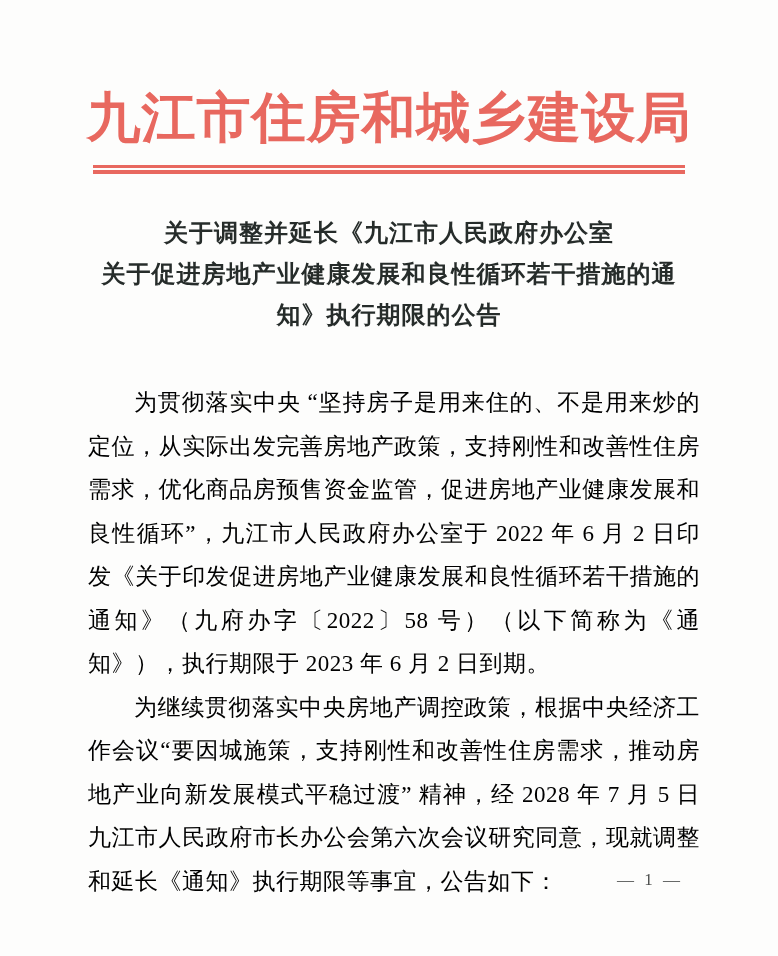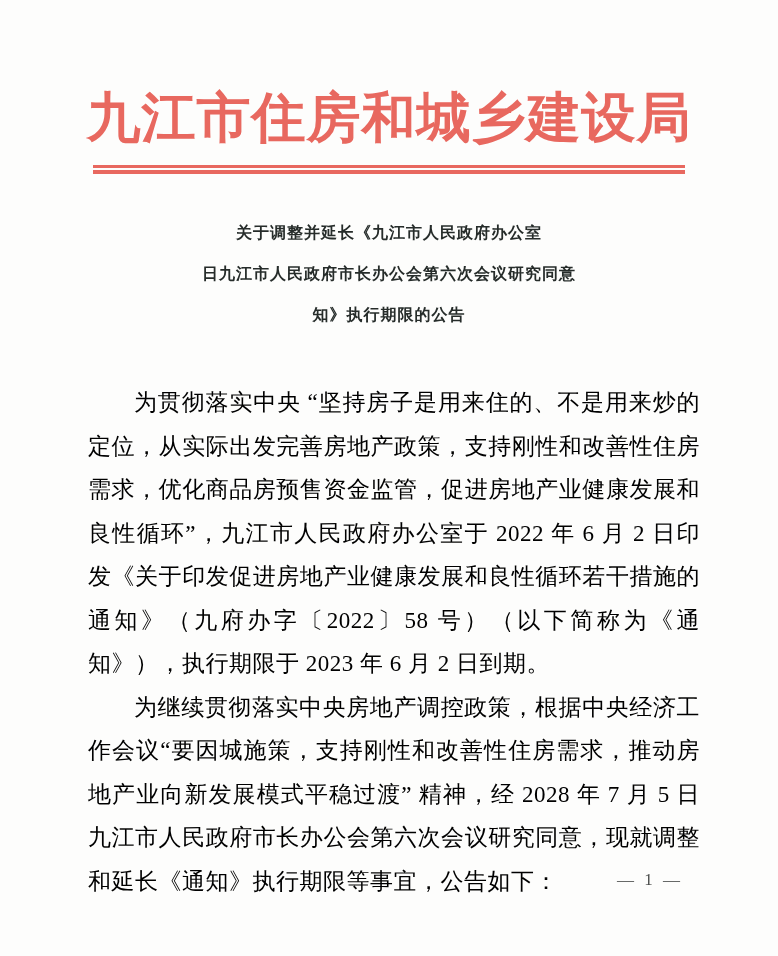--- a/index.html
+++ b/index.html
@@ -48,21 +48,21 @@
     height: 4px;
     background: #e8685f;
   }
   
   .doc-title {
     margin-top: 38px;
     text-align: center;
     font-family: "Liberation Sans", sans-serif;
     font-weight: bold;
     color: #262c2a;
-    font-size: 16px;
+    font-size: 24px;
     line-height: 41px;
     letter-spacing: 1px;
   }
   
   .doc-body {
     margin: 46px 78px 0 88px;
     color: #000000;
     font-family: "Liberation Serif", serif;
     font-size: 23px;
     line-height: 43.5px;
@@ -94,21 +94,21 @@
     <h1 class="agency-name">九江市住房和城乡建设局</h1>
     <div class="head-rule">
       <div class="rule-thin"></div>
       <div class="rule-gap"></div>
       <div class="rule-thick"></div>
     </div>
   </header>
 
   <div class="doc-title">
     <div class="title-line">关于调整并延长《九江市人民政府办公室</div>
-    <div class="title-line">日九江市人民政府市长办公会第六次会议研究同意</div>
+    <div class="title-line">关于促进房地产业健康发展和良性循环若干措施的通</div>
     <div class="title-line">知》执行期限的公告</div>
   </div>
 
   <div class="doc-body">
     <p>为贯彻落实中央 “坚持房子是用来住的、不是用来炒的定位，从实际出发完善房地产政策，支持刚性和改善性住房需求，优化商品房预售资金监管，促进房地产业健康发展和良性循环”，九江市人民政府办公室于 2022 年 6 月 2 日印发《关于印发促进房地产业健康发展和良性循环若干措施的通知》（九府办字〔2022〕58 号）（以下简称为《通知》），执行期限于 2023 年 6 月 2 日到期。</p>
     <p>为继续贯彻落实中央房地产调控政策，根据中央经济工作会议“要因城施策，支持刚性和改善性住房需求，推动房地产业向新发展模式平稳过渡” 精神，经 2028 年 7 月 5 日九江市人民政府市长办公会第六次会议研究同意，现就调整和延长《通知》执行期限等事宜，公告如下：</p>
   </div>
 
   <div class="page-number">— 1 —</div>
 

